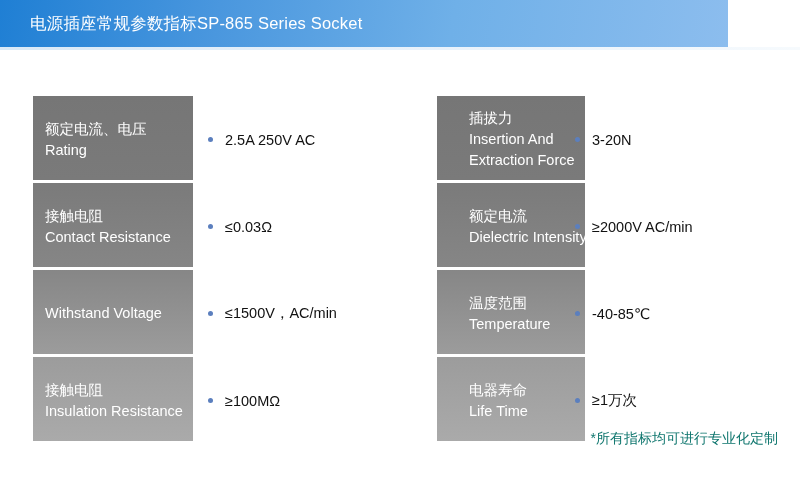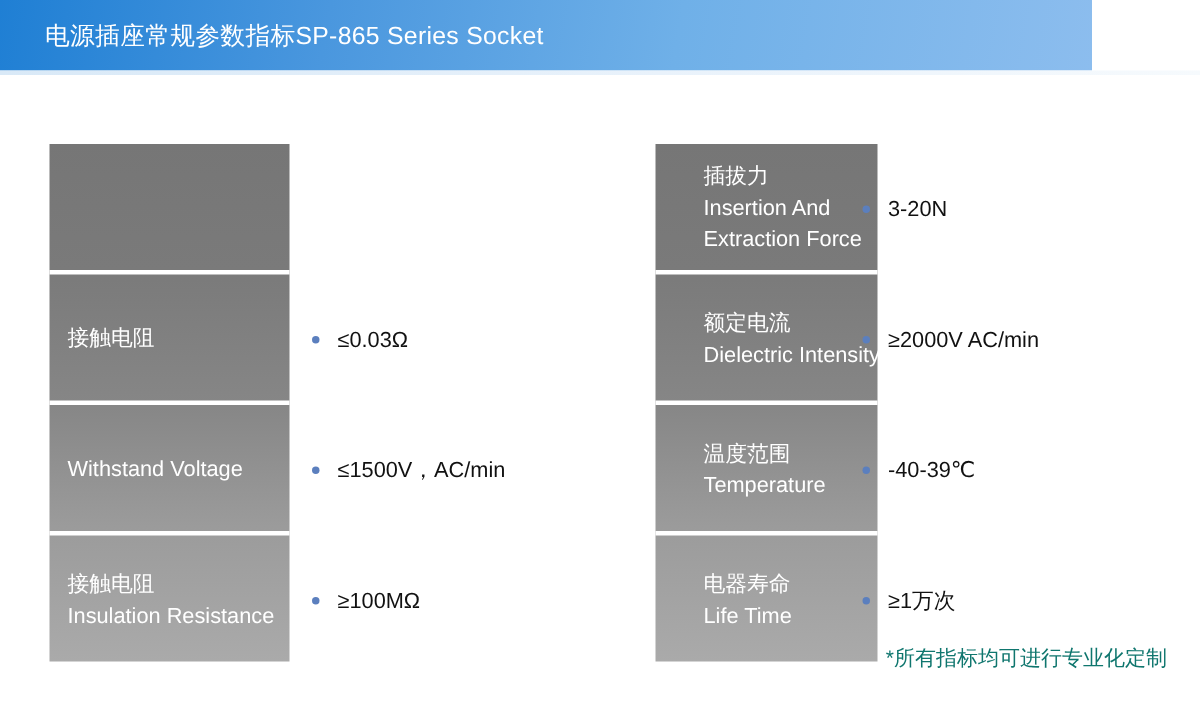--- a/index.html
+++ b/index.html
@@ -158,24 +158,35 @@
 <div class="header-underline"></div>
 
 <div class="spec-grid">
 
   <div class="spec-col left">
     <div class="label-stack"></div>
     <div class="cell-sep s1"></div>
     <div class="cell-sep s2"></div>
     <div class="cell-sep s3"></div>
 
+    <div class="spec-row r0">
+      <div class="label-cell">
+        <span class="label-cn">额定电流、电压</span>
+        <span class="label-en">Rating</span>
+      </div>
+      <div class="value-cell">
+        <span class="bullet"></span>
+        <span class="value-text">2.5A  250V AC</span>
+      </div>
+    </div>
 
     <div class="spec-row r1">
       <div class="label-cell">
         <span class="label-cn">接触电阻</span>
+        <span class="label-en">Contact Resistance</span>
       </div>
       <div class="value-cell">
         <span class="bullet"></span>
         <span class="value-text">≤0.03Ω</span>
       </div>
     </div>
 
     <div class="spec-row r2">
       <div class="label-cell">
         <span class="label-en">Withstand Voltage</span>
@@ -227,21 +238,21 @@
       </div>
     </div>
 
     <div class="spec-row r2">
       <div class="label-cell">
         <span class="label-cn">温度范围</span>
         <span class="label-en">Temperature</span>
       </div>
       <div class="value-cell">
         <span class="bullet"></span>
-        <span class="value-text">-40-39℃</span>
+        <span class="value-text">-40-85℃</span>
       </div>
     </div>
 
     <div class="spec-row r3">
       <div class="label-cell">
         <span class="label-cn">电器寿命</span>
         <span class="label-en">Life Time</span>
       </div>
       <div class="value-cell">
         <span class="bullet"></span>

